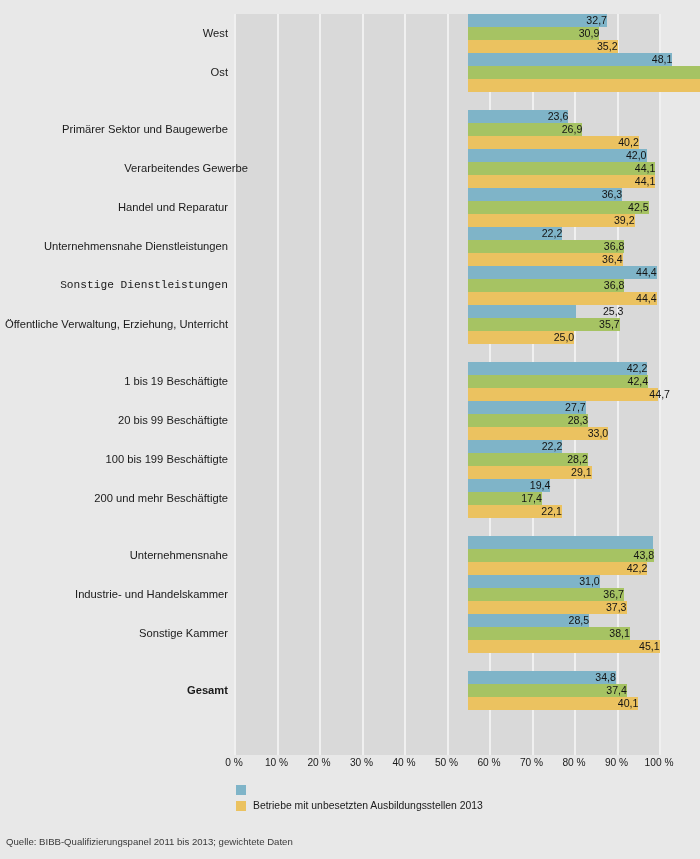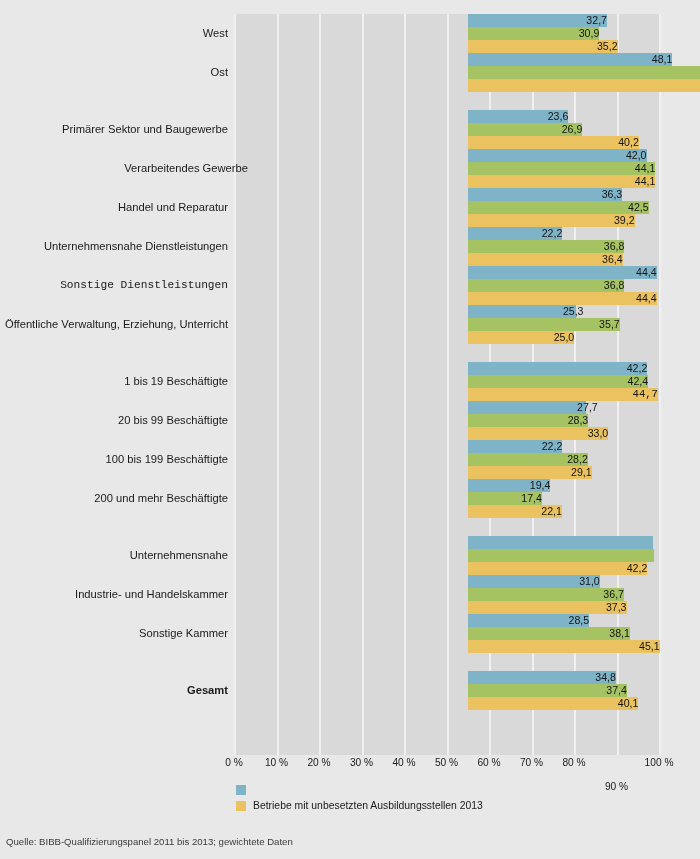--- a/index.html
+++ b/index.html
@@ -260,21 +260,21 @@
             <div class="bar-value" style="left: 0px; width: 156.4px;">36,8</div>
           </div>
           <div class="bar-wrap s2">
             <div class="bar" style="width: 188.7px; background: rgb(235, 194, 96);"></div>
             <div class="bar-value" style="left: 0px; width: 188.7px;">44,4</div>
           </div>
         </div>
         <div class="bars" style="top: 291px;">
           <div class="bar-wrap s0">
             <div class="bar" style="width: 107.525px; background: rgb(127, 180, 200);"></div>
-            <div class="bar-value" style="left: 8px; width: 107.525px;">25,3</div>
+            <div class="bar-value" style="left: 0px; width: 107.525px; padding-left: 48px;">25,3</div>
           </div>
           <div class="bar-wrap s1">
             <div class="bar" style="width: 151.725px; background: rgb(166, 195, 99);"></div>
             <div class="bar-value" style="left: 0px; width: 151.725px;">35,7</div>
           </div>
           <div class="bar-wrap s2">
             <div class="bar" style="width: 106.25px; background: rgb(235, 194, 96);"></div>
             <div class="bar-value" style="left: 0px; width: 106.25px;">25,0</div>
           </div>
         </div>
@@ -282,27 +282,27 @@
           <div class="bar-wrap s0">
             <div class="bar" style="width: 179.35px; background: rgb(127, 180, 200);"></div>
             <div class="bar-value" style="left: 0px; width: 179.35px;">42,2</div>
           </div>
           <div class="bar-wrap s1">
             <div class="bar" style="width: 180.2px; background: rgb(166, 195, 99);"></div>
             <div class="bar-value" style="left: 0px; width: 180.2px;">42,4</div>
           </div>
           <div class="bar-wrap s2">
             <div class="bar" style="width: 189.975px; background: rgb(235, 194, 96);"></div>
-            <div class="bar-value" style="left: 0px; width: 189.975px; font-family: Liberation Mono, monospace;">44,7</div>
+            <div class="bar-value" style="left: 12px; width: 189.975px;">44,7</div>
           </div>
         </div>
         <div class="bars" style="top: 387px;">
           <div class="bar-wrap s0">
             <div class="bar" style="width: 117.725px; background: rgb(127, 180, 200);"></div>
-            <div class="bar-value" style="left: 12px; width: 117.725px; text-align: right;">27,7</div>
+            <div class="bar-value" style="left: 0px; width: 117.725px; text-align: right;">27,7</div>
           </div>
           <div class="bar-wrap s1">
             <div class="bar" style="width: 120.275px; background: rgb(166, 195, 99);"></div>
             <div class="bar-value" style="left: 0px; width: 120.275px;">28,3</div>
           </div>
           <div class="bar-wrap s2">
             <div class="bar" style="width: 140.25px; background: rgb(235, 194, 96);"></div>
             <div class="bar-value" style="left: 0px; width: 140.25px;">33,0</div>
           </div>
         </div>
@@ -333,20 +333,21 @@
             <div class="bar" style="width: 93.925px; background: rgb(235, 194, 96);"></div>
             <div class="bar-value" style="left: 0px; width: 93.925px;">22,1</div>
           </div>
         </div>
         <div class="bars" style="top: 522px;">
           <div class="bar-wrap s0">
             <div class="bar" style="width: 184.875px; background: rgb(127, 180, 200);"></div>
           </div>
           <div class="bar-wrap s1">
             <div class="bar" style="width: 186.15px; background: rgb(166, 195, 99);"></div>
+            <div class="bar-value" style="left: 0px; width: 186.15px;">43,8</div>
           </div>
           <div class="bar-wrap s2">
             <div class="bar" style="width: 179.35px; background: rgb(235, 194, 96);"></div>
             <div class="bar-value" style="left: 0px; width: 179.35px;">42,2</div>
           </div>
         </div>
         <div class="bars" style="top: 561px;">
           <div class="bar-wrap s0">
             <div class="bar" style="width: 131.75px; background: rgb(127, 180, 200);"></div>
             <div class="bar-value" style="left: 0px; width: 131.75px;">31,0</div>
@@ -445,21 +446,21 @@
   <div id="x-axis">
       <div class="x-tick" style="left: 0px;">0 %</div>
       <div class="x-tick" style="left: 42.5px;">10 %</div>
       <div class="x-tick" style="left: 85px;">20 %</div>
       <div class="x-tick" style="left: 127.5px;">30 %</div>
       <div class="x-tick" style="left: 170px;">40 %</div>
       <div class="x-tick" style="left: 212.5px;">50 %</div>
       <div class="x-tick" style="left: 255px;">60 %</div>
       <div class="x-tick" style="left: 297.5px;">70 %</div>
       <div class="x-tick" style="left: 340px;">80 %</div>
-      <div class="x-tick" style="left: 382.5px; margin-top: 24px;">90 %</div>
+      <div class="x-tick" style="left: 382.5px;">90 %</div>
       <div class="x-tick" style="left: 425px;">100 %</div>
     </div>
 
   <div id="legend">
       <div class="legend-item">
         <span class="legend-swatch" style="background: rgb(127, 180, 200);"></span>
       </div>
       <div class="legend-item">
         <span class="legend-swatch" style="background: rgb(235, 194, 96);"></span>
         <span class="legend-text">Betriebe mit unbesetzten Ausbildungsstellen 2013</span>

